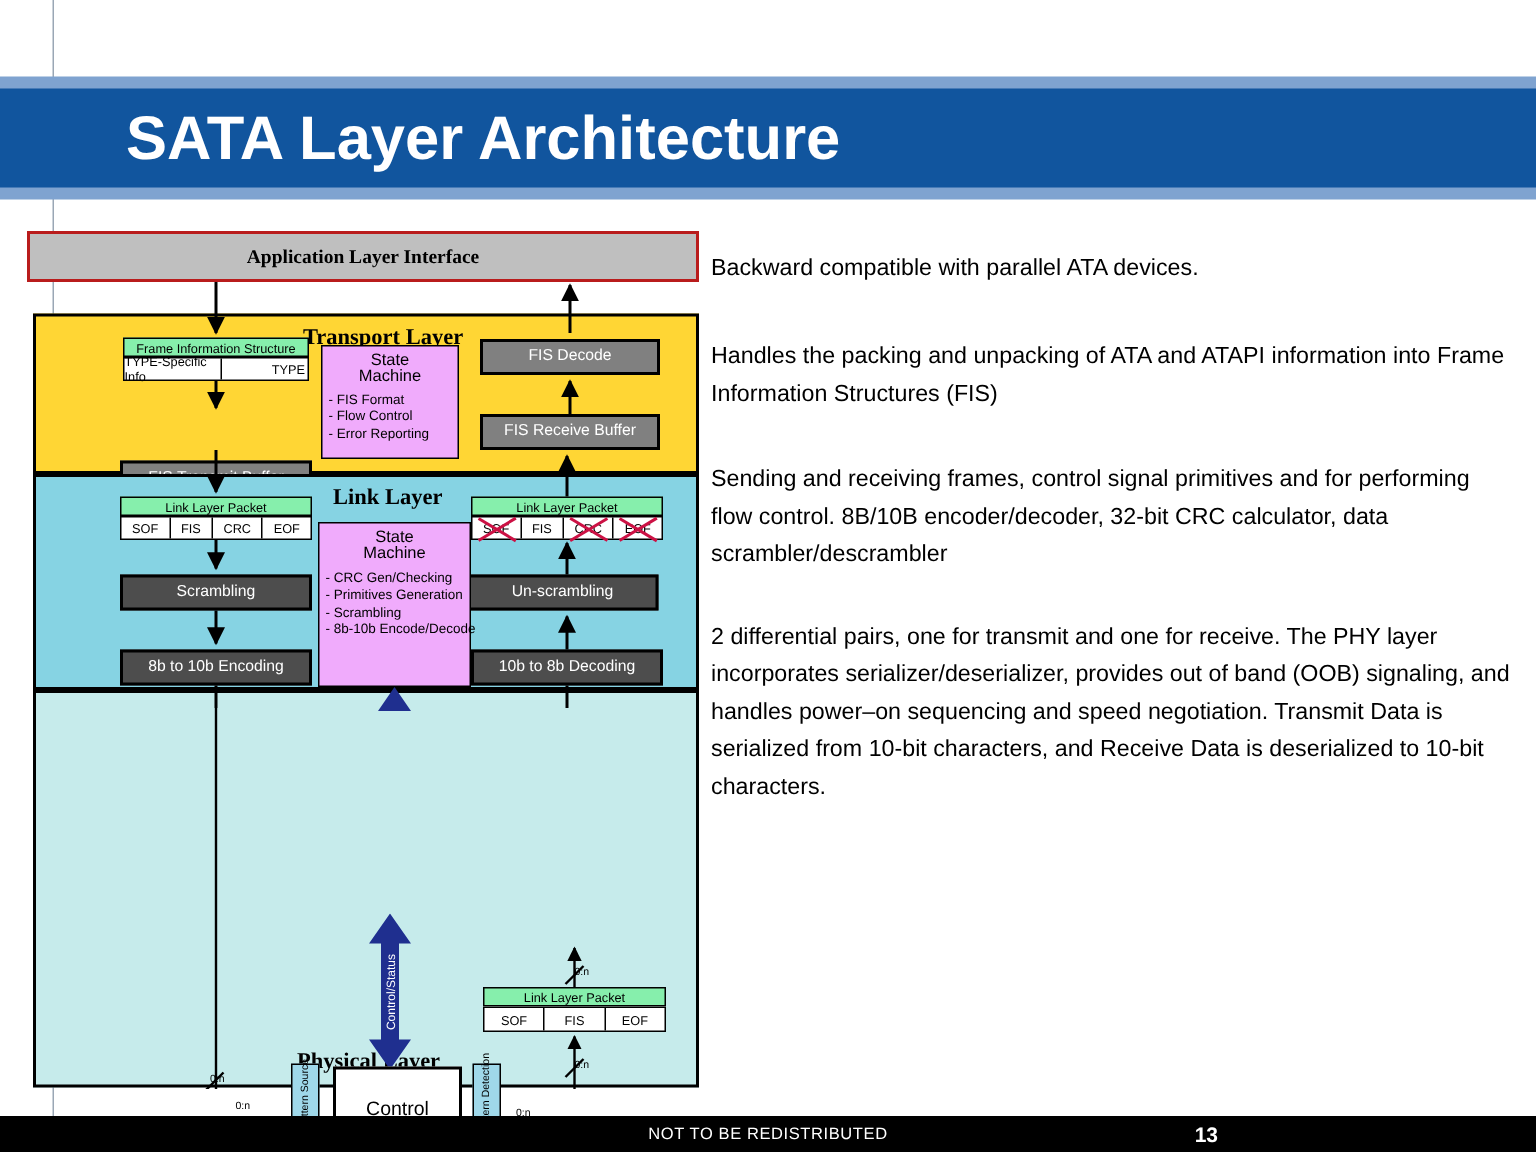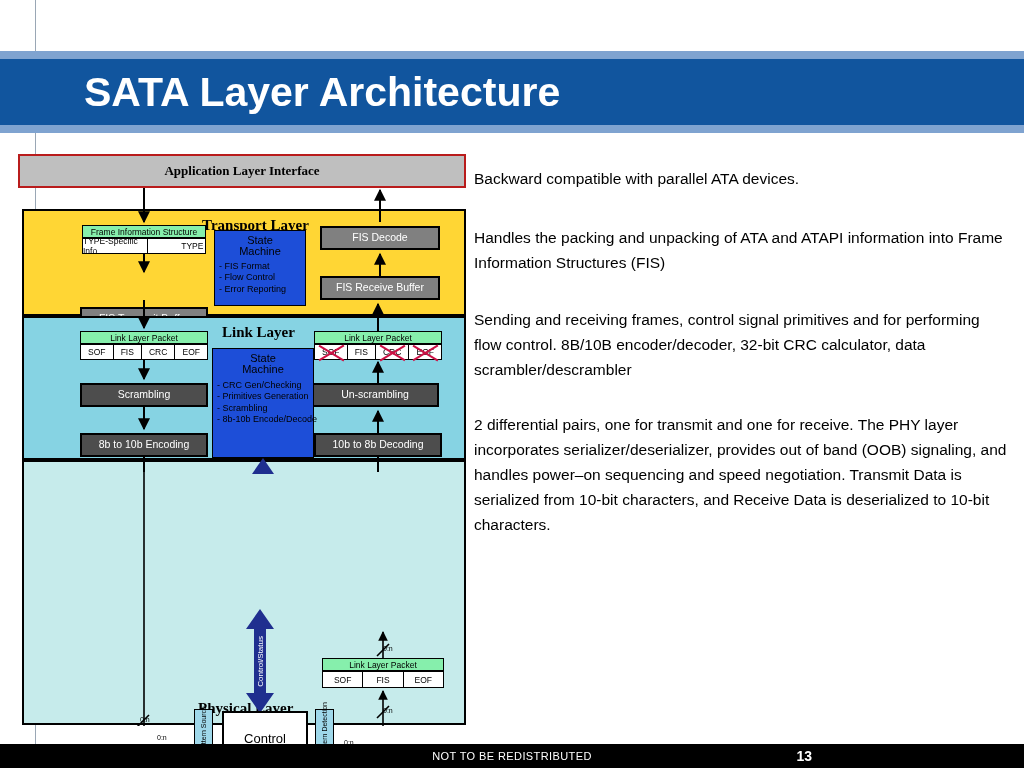--- a/index.html
+++ b/index.html
@@ -58,21 +58,21 @@
   }
   .grey-blk.dark{background:#4d4d4d;}
   .yellow-hdr{
     background:#86efac;border:1.6px solid #000;color:#000;
     display:flex;align-items:center;justify-content:center;
     font-size:8.5px;text-align:center;
   }
 
   
   .sm{
-    background:#1d4ed8;border:1.6px solid #000;color:#000;padding:3px 4px;
+    background:#f0abfc;border:1.6px solid #000;color:#000;padding:3px 4px;
     font-size:9px;line-height:1.25;box-sizing:border-box;
   }
   .sm .sm-title{text-align:center;font-size:11px;line-height:1.1;margin-bottom:3px;}
   .sm .sm-item{white-space:nowrap;}
 
   
   .cellrow{position:absolute;display:flex;box-sizing:border-box;border:1.6px solid #000;background:#fff;}
   .cellrow .cell{
     flex:1 1 auto;border-right:1.4px solid #000;display:flex;align-items:center;justify-content:center;
     font-size:8.5px;color:#000;position:relative;

